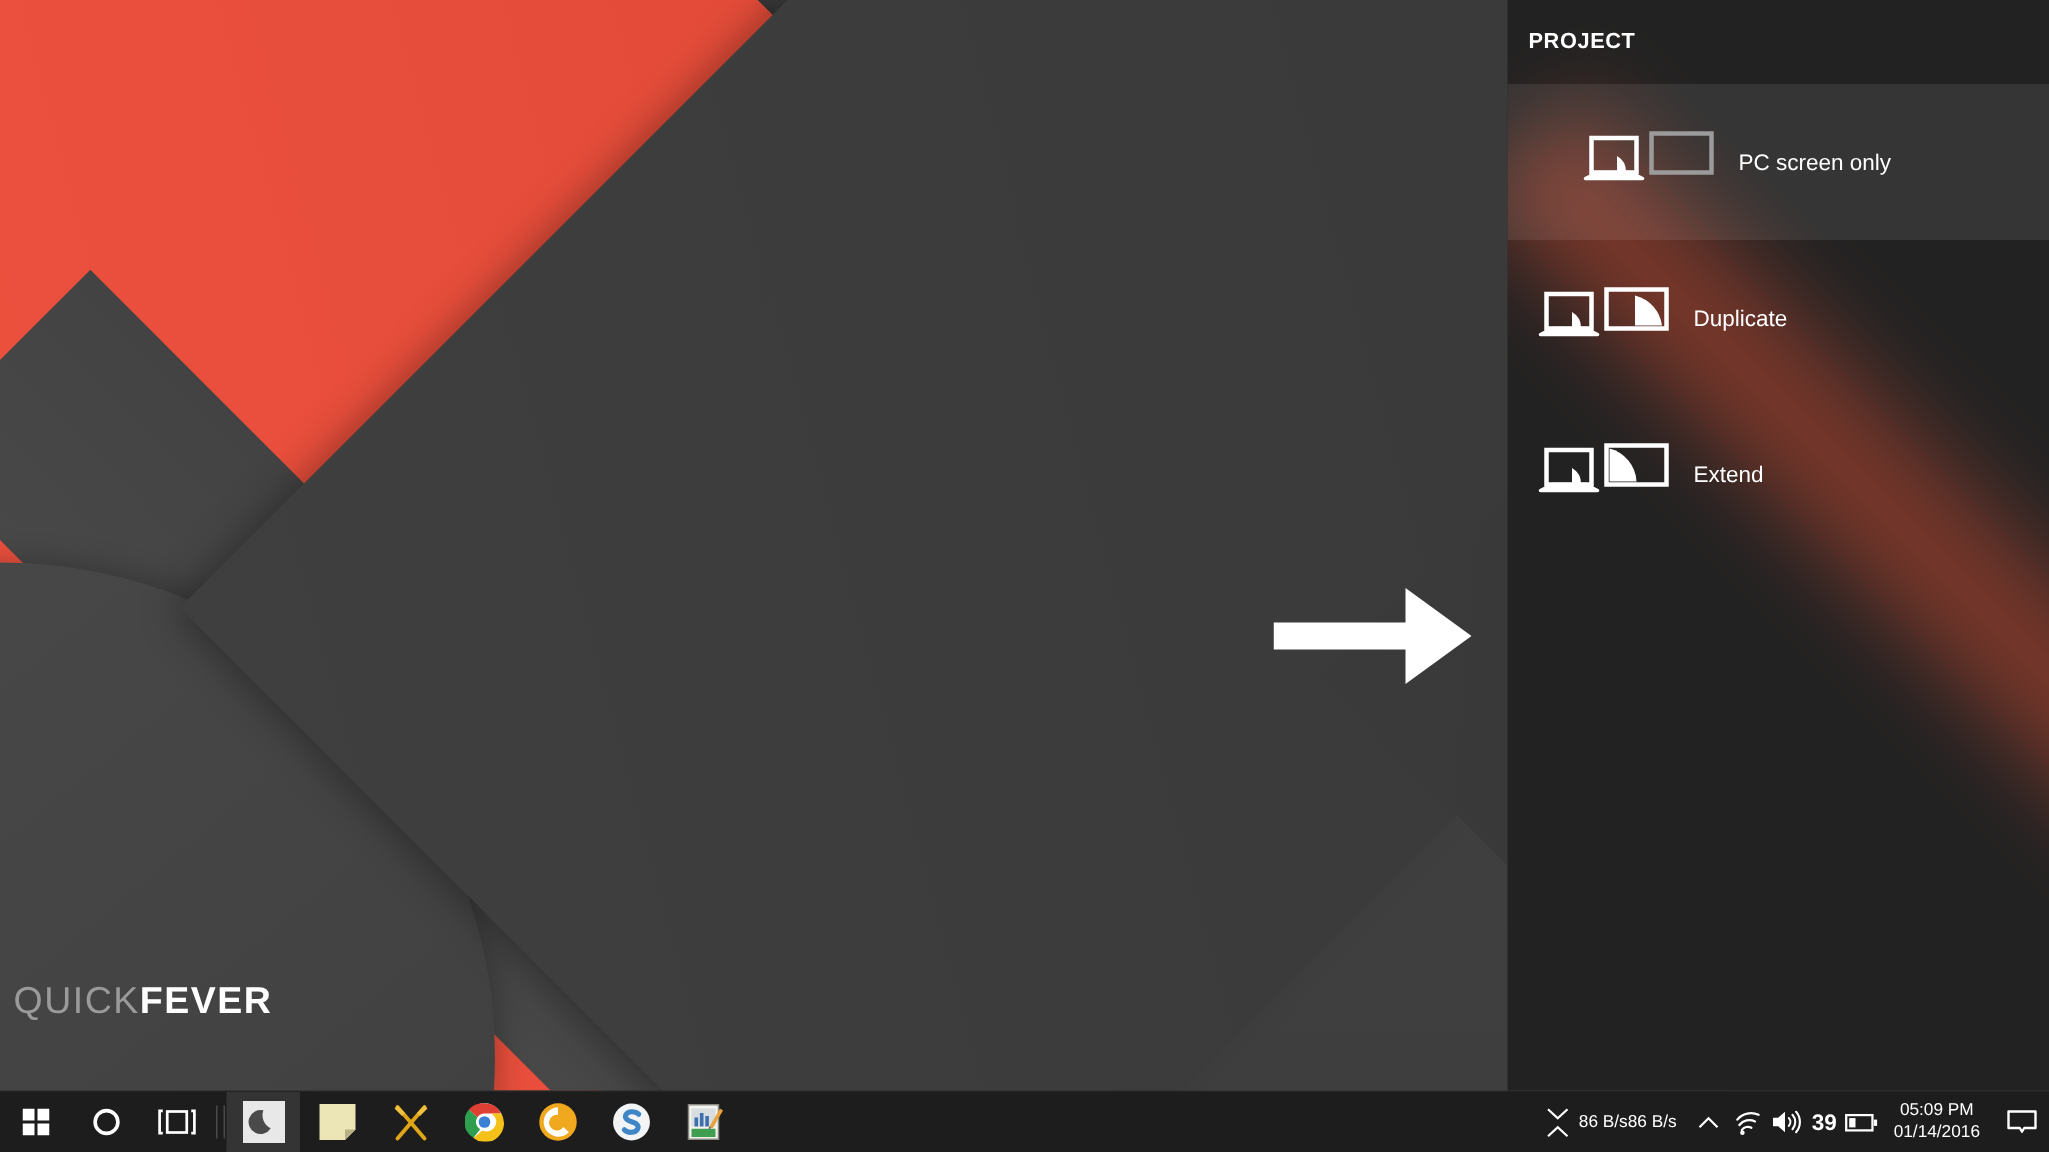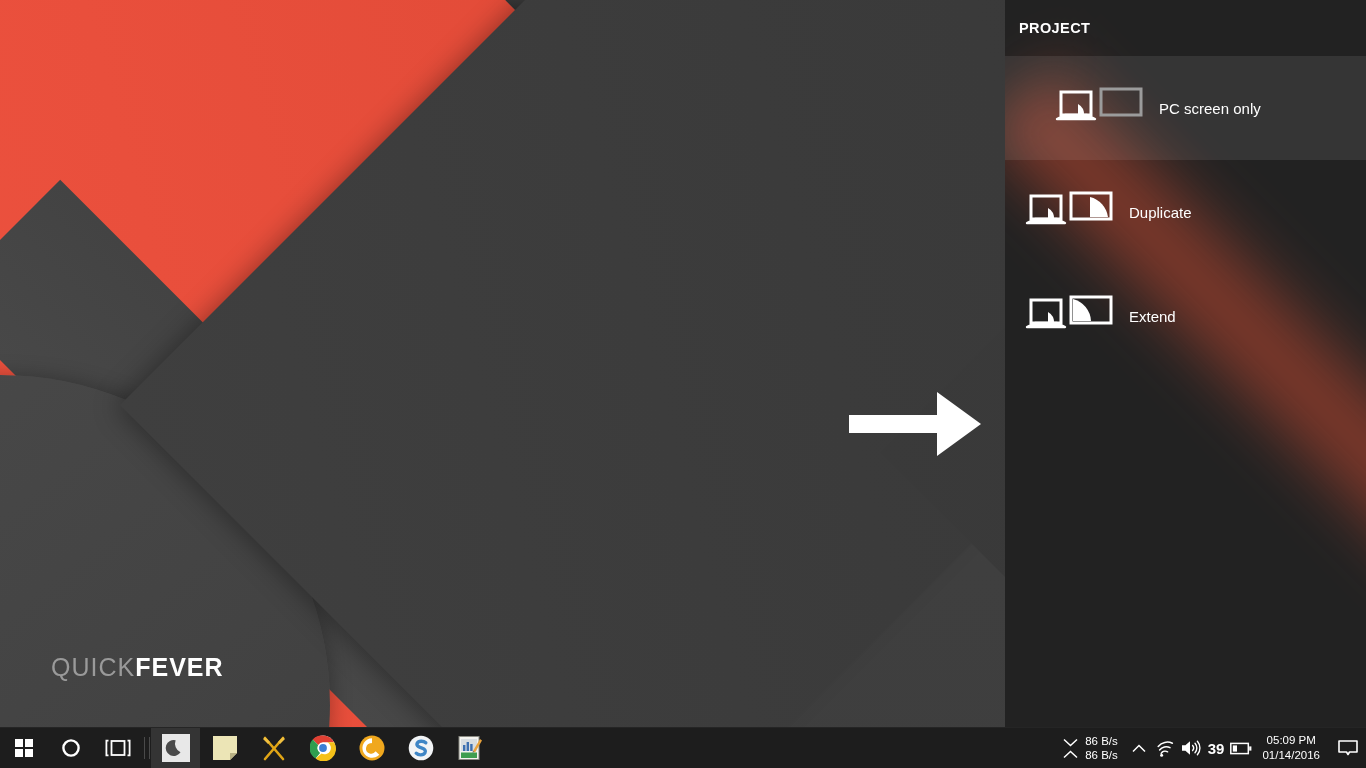--- a/index.html
+++ b/index.html
@@ -77,21 +77,21 @@
     background:linear-gradient(140deg,#3a3a3a 0%,#353535 100%);
     transform:rotate(-45deg); transform-origin:top left;
   }
 
   
   #watermark {
     position:absolute; left:9px; bottom:47px;
     font-size:25px; letter-spacing:1px; line-height:1;
     white-space:nowrap; user-select:none;
   }
-  #watermark .w-quick { color:#9a9a9a; font-weight:300;margin-left:42px; }
+  #watermark .w-quick { color:#9a9a9a; font-weight:300; }
   #watermark .w-fever { color:#ffffff; font-weight:700; }
 
   
   #arrow { position:absolute; left:849px; top:392px; width:132px; height:64px; }
 
   
   #project-panel {
     position:absolute; right:0; top:0; width:361px; height:727px;
     background:rgba(32,32,32,0.93);
     overflow:hidden;
@@ -152,21 +152,21 @@
   .tb-right {
     margin-left:auto; display:flex; align-items:center; height:41px;
     padding-right:0px;
   }
   .net-meter {
     display:flex; align-items:center; gap:7px; padding:0 8px 0 6px;
     height:41px;
   }
   .net-arrows { display:flex; flex-direction:column; gap:3px; align-items:center; }
   .net-vals {
-    display:flex; flex-direction:column; gap:0px;
+    display:flex; flex-direction:row; gap:0px;
     font-size:11.5px; color:#ffffff; line-height:14px; text-align:left;
   }
   .tray-icons { display:flex; align-items:center; gap:0px; height:41px; }
   .tray-btn { width:26px; height:41px; display:flex; align-items:center; justify-content:center; }
   .batt-pct { font-size:15px; color:#ffffff; font-weight:700; padding:0 4px; }
   .clock {
     display:flex; flex-direction:column; justify-content:center;
     height:41px; padding:0 10px 0 8px;
     font-size:11.5px; color:#ffffff; line-height:15px; text-align:center;
   }

